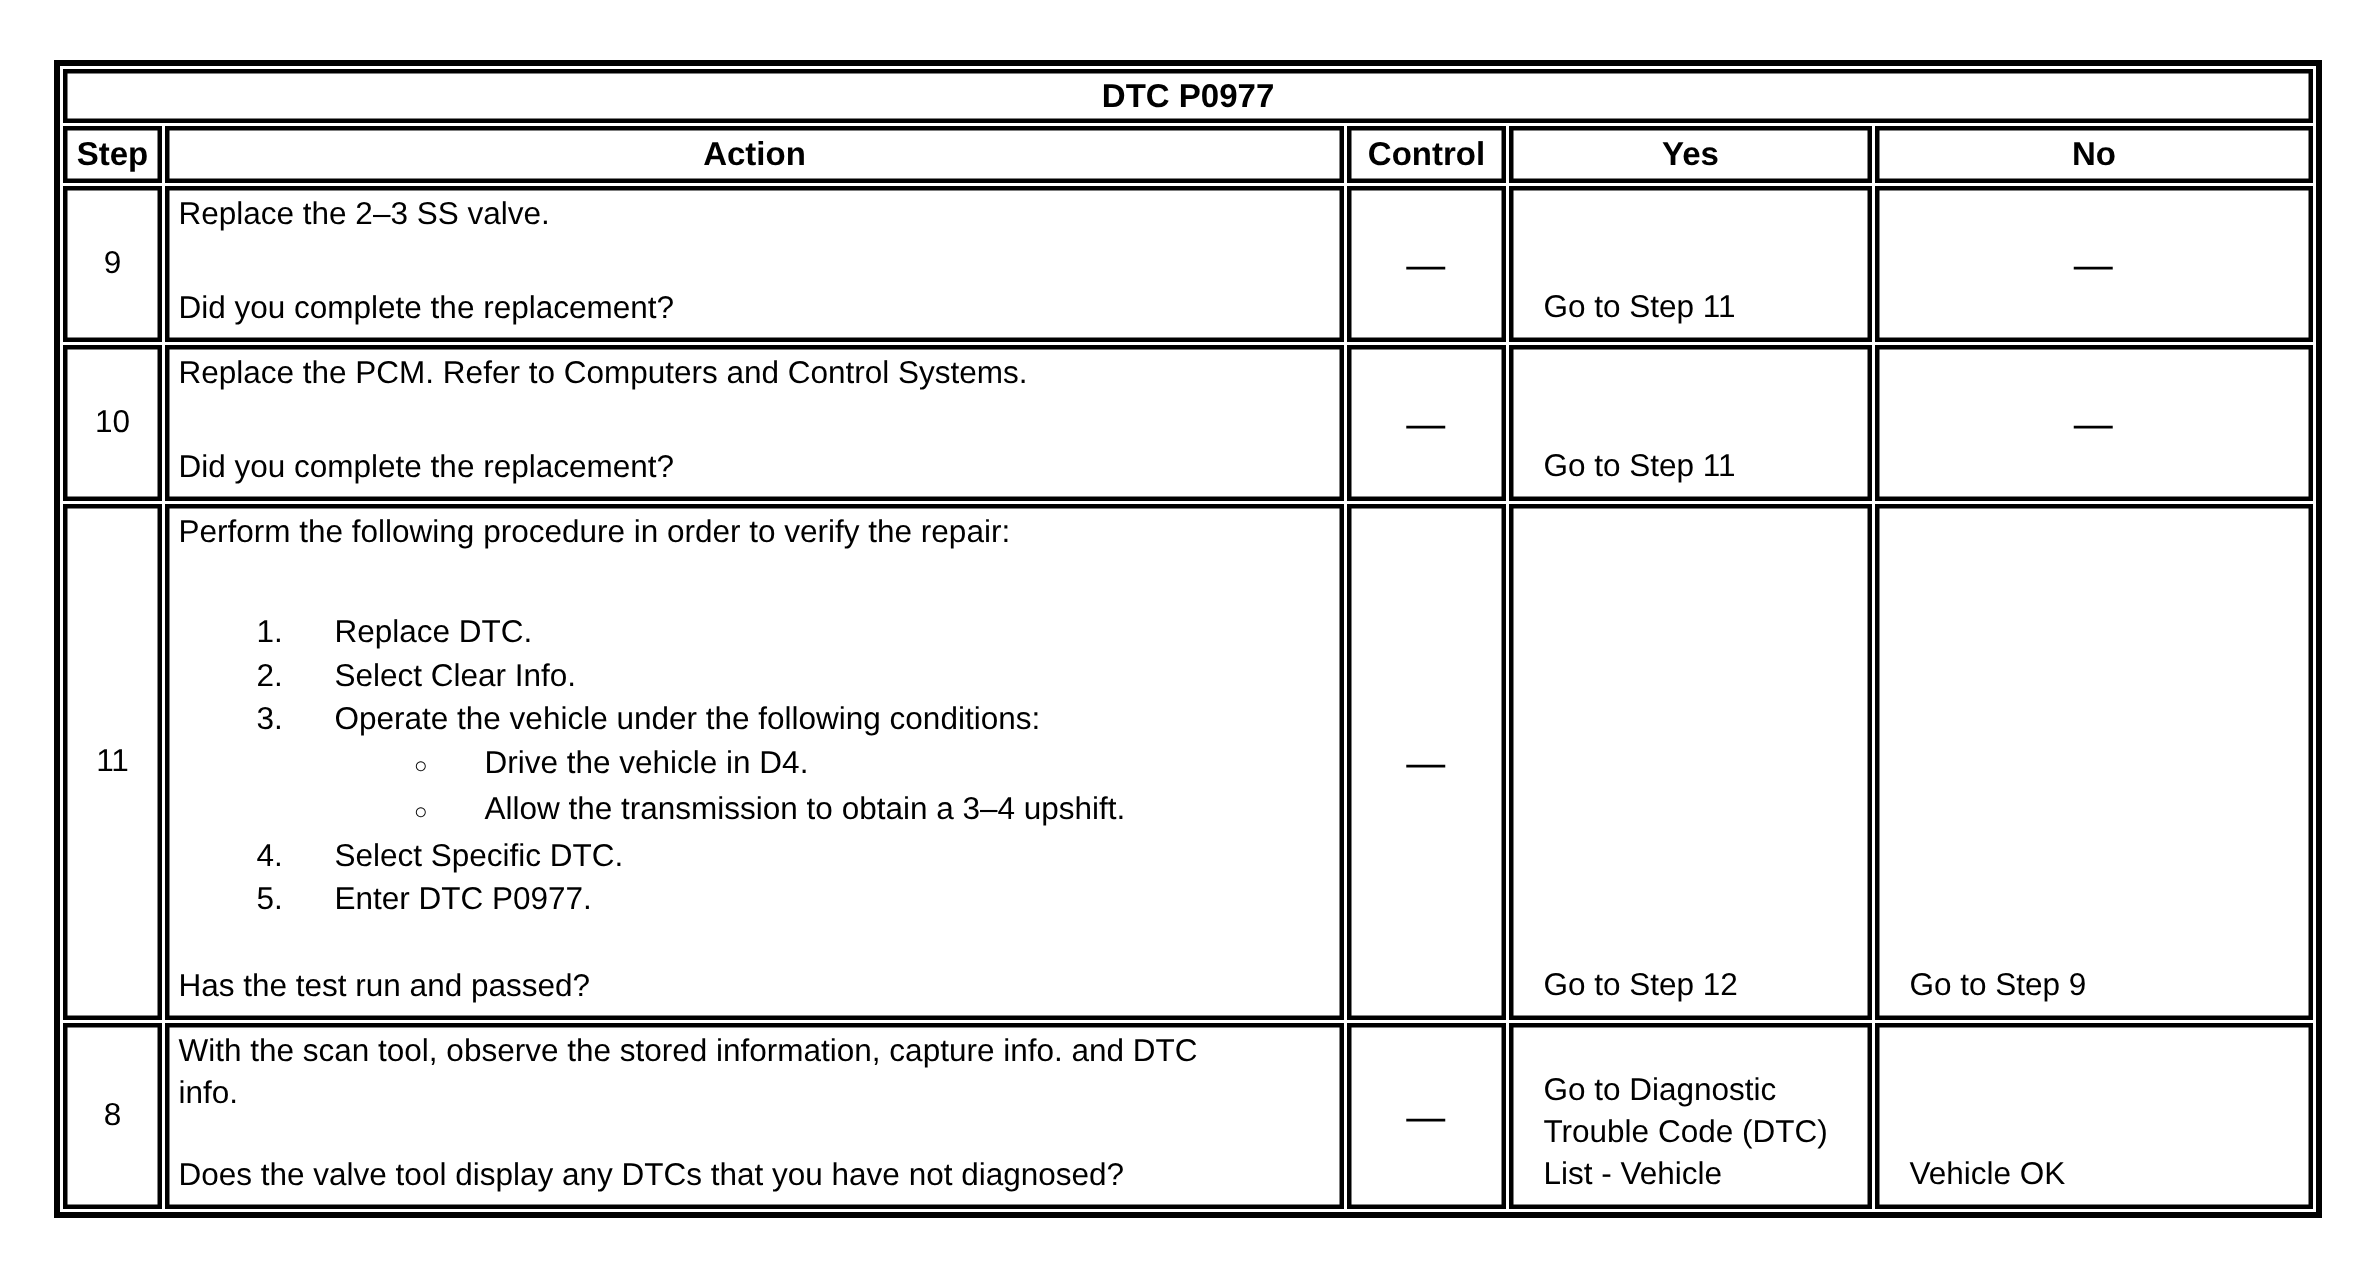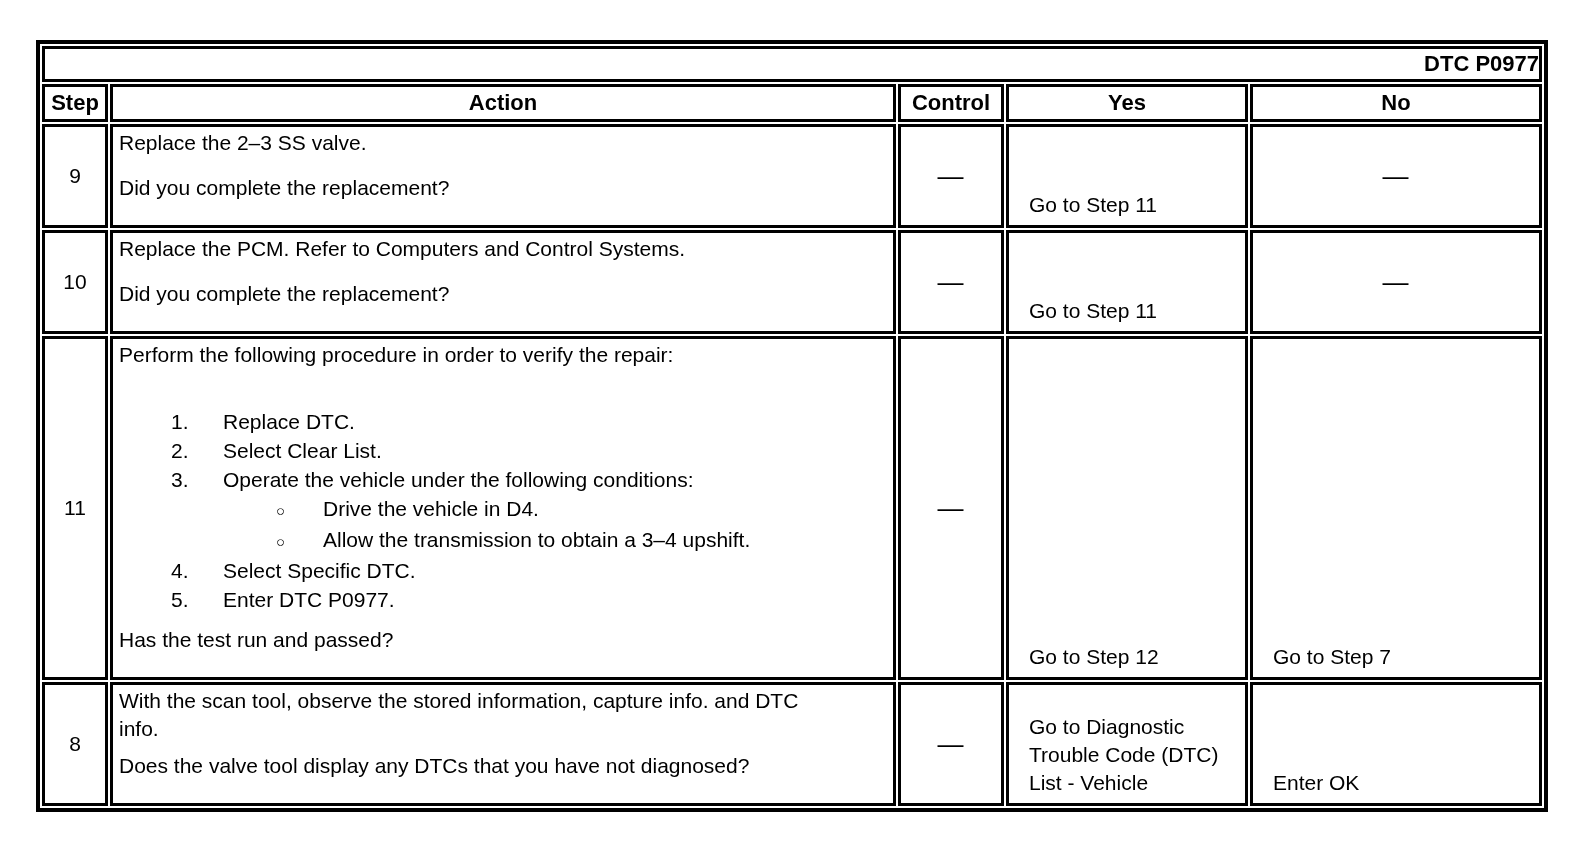--- a/index.html
+++ b/index.html
@@ -45,21 +45,21 @@
   tr.title-row  { height: 36px; }
   tr.header-row { height: 38px; }
   tbody tr:nth-child(1) { height: 104px; }
   tbody tr:nth-child(2) { height: 104px; }
   tbody tr:nth-child(3) { height: 344px; }
   tbody tr:nth-child(4) { height: 124px; }
 
   .title-cell {
     font-weight: bold;
     font-size: 22px;
-    text-align: right;
+    text-align: center;
     vertical-align: middle;
   }
   .header-row th {
     font-weight: bold;
     font-size: 22px;
     text-align: center;
     vertical-align: middle;
   }
   .step-cell {
     text-align: center;
@@ -87,21 +87,21 @@
     flex: none;
   }
   .list-item.sub .marker {
     margin-left: 157px;
     width: 47px;
     font-size: 15px;
   }
   .action-question {
     position: absolute;
     left: 6px;
-    bottom: 24px;
+    bottom: 6px;
     line-height: 26px;
     white-space: nowrap;
   }
   .values-cell {
     text-align: center;
     vertical-align: middle;
   }
   .dash {
     font-size: 26px;
     letter-spacing: 1px;
@@ -188,21 +188,21 @@
     <td class="step-cell">11</td>
     <td class="action-cell">
       <div class="action-main">Perform the following procedure in order to verify the repair:</div>
       <div class="action-list">
                 <div class="list-item">
                   <span class="marker">1.</span>
                   <span class="item-text">Replace DTC.</span>
                 </div>
                 <div class="list-item">
                   <span class="marker">2.</span>
-                  <span class="item-text">Select Clear List.</span>
+                  <span class="item-text">Select Clear Info.</span>
                 </div>
                 <div class="list-item">
                   <span class="marker">3.</span>
                   <span class="item-text">Operate the vehicle under the following conditions:</span>
                 </div>
                 <div class="list-item sub">
                   <span class="marker">○</span>
                   <span class="item-text">Drive the vehicle in D4.</span>
                 </div>
                 <div class="list-item sub">
@@ -221,38 +221,38 @@
       <div class="action-question">Has the test run and passed?</div>
     </td>
     <td class="values-cell">
       <span class="cell-mid dash">—</span>
     </td>
     <td class="yes-cell">
       <div class="cell-bottom">Go to Step 12</div>
     </td>
     <td class="no-cell">
 
-      <div class="cell-bottom">Go to Step 7</div>
+      <div class="cell-bottom">Go to Step 9</div>
     </td>
   </tr>
 
   <tr>
     <td class="step-cell">8</td>
     <td class="action-cell">
       <div class="action-main">With the scan tool, observe the stored information, capture info. and DTC info.</div>
 
       <div class="action-question">Does the valve tool display any DTCs that you have not diagnosed?</div>
     </td>
     <td class="values-cell">
       <span class="cell-mid dash">—</span>
     </td>
     <td class="yes-cell">
       <div class="cell-bottom">Go to Diagnostic Trouble Code (DTC) List - Vehicle</div>
     </td>
     <td class="no-cell">
 
-      <div class="cell-bottom">Enter OK</div>
+      <div class="cell-bottom">Vehicle OK</div>
     </td>
   </tr>
 </tbody>
     </table>
   </div>
 </div>
 
 </body></html>

